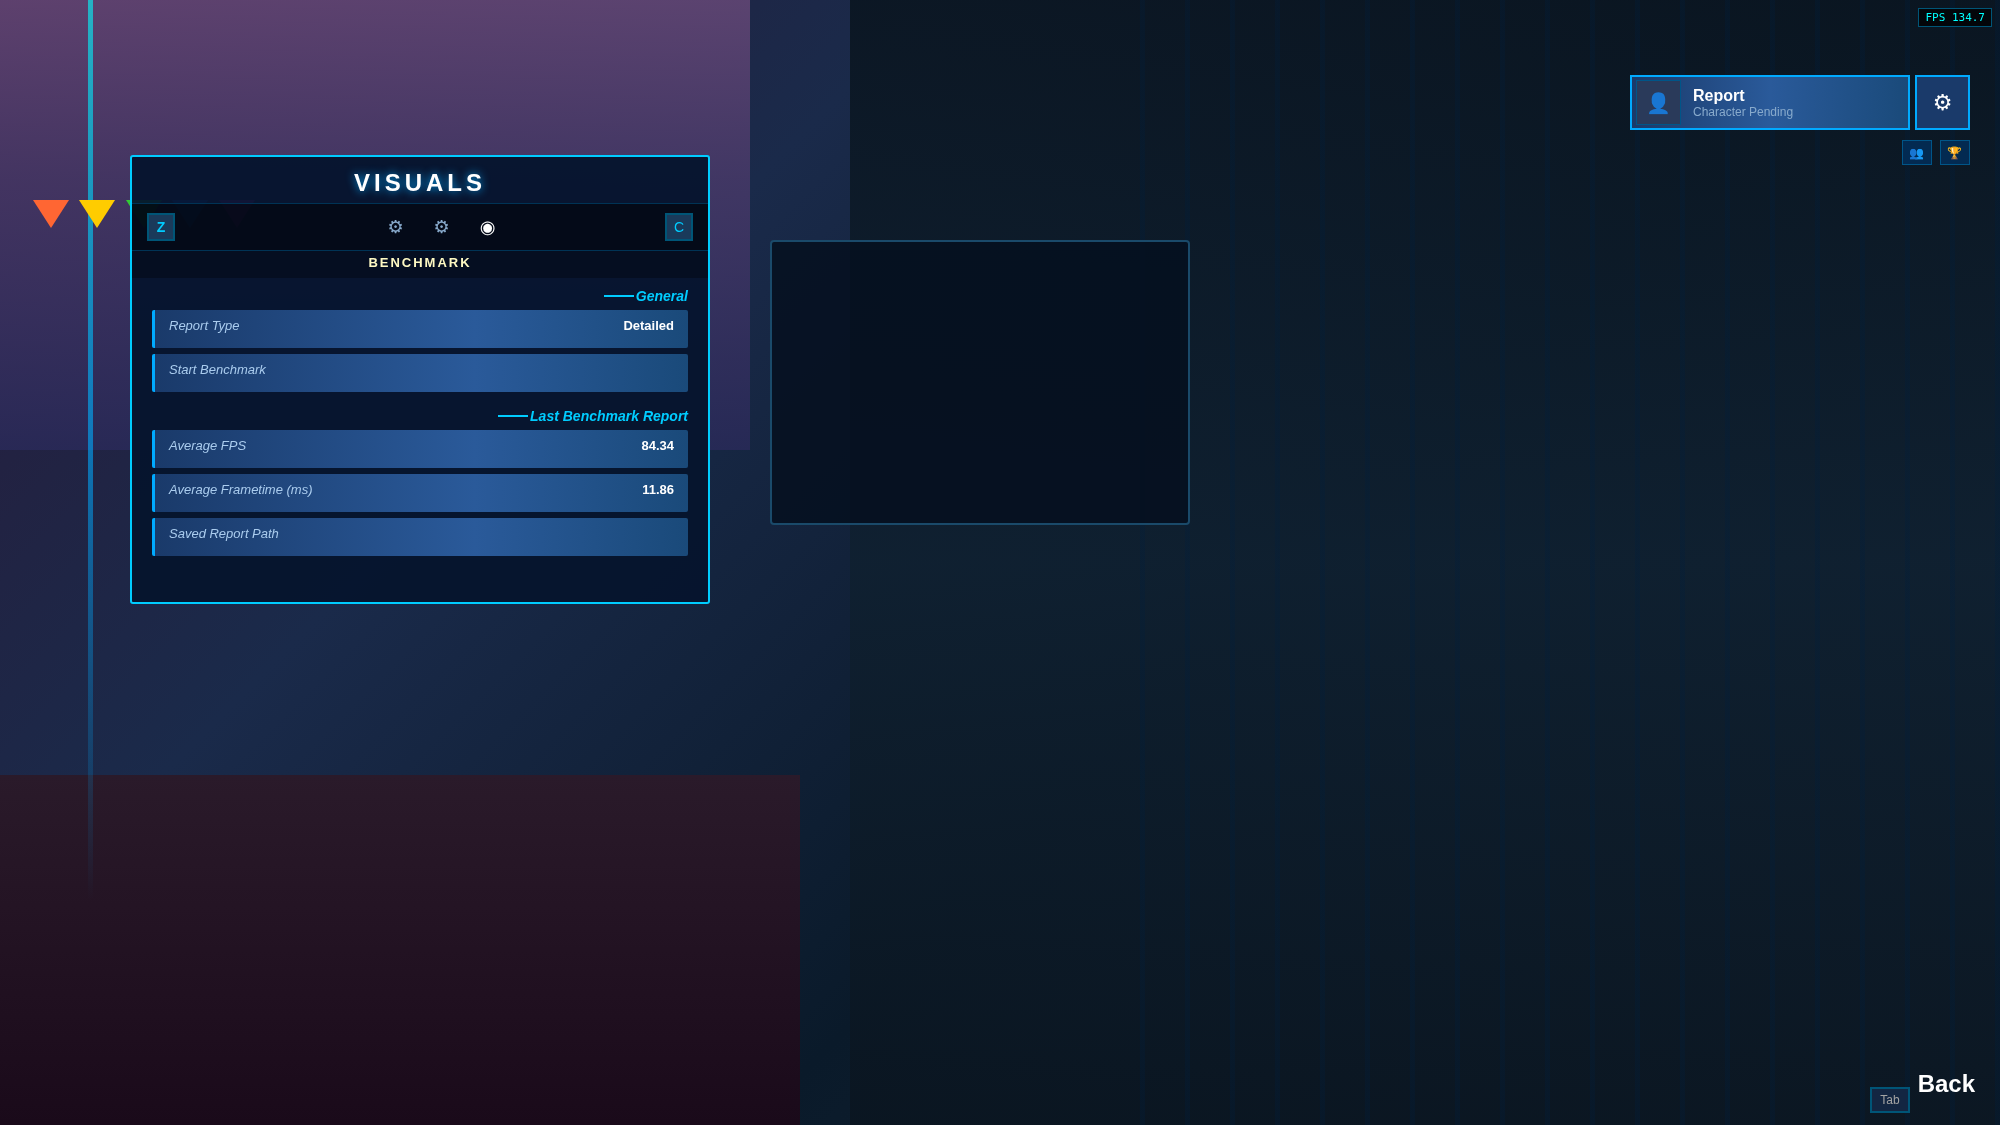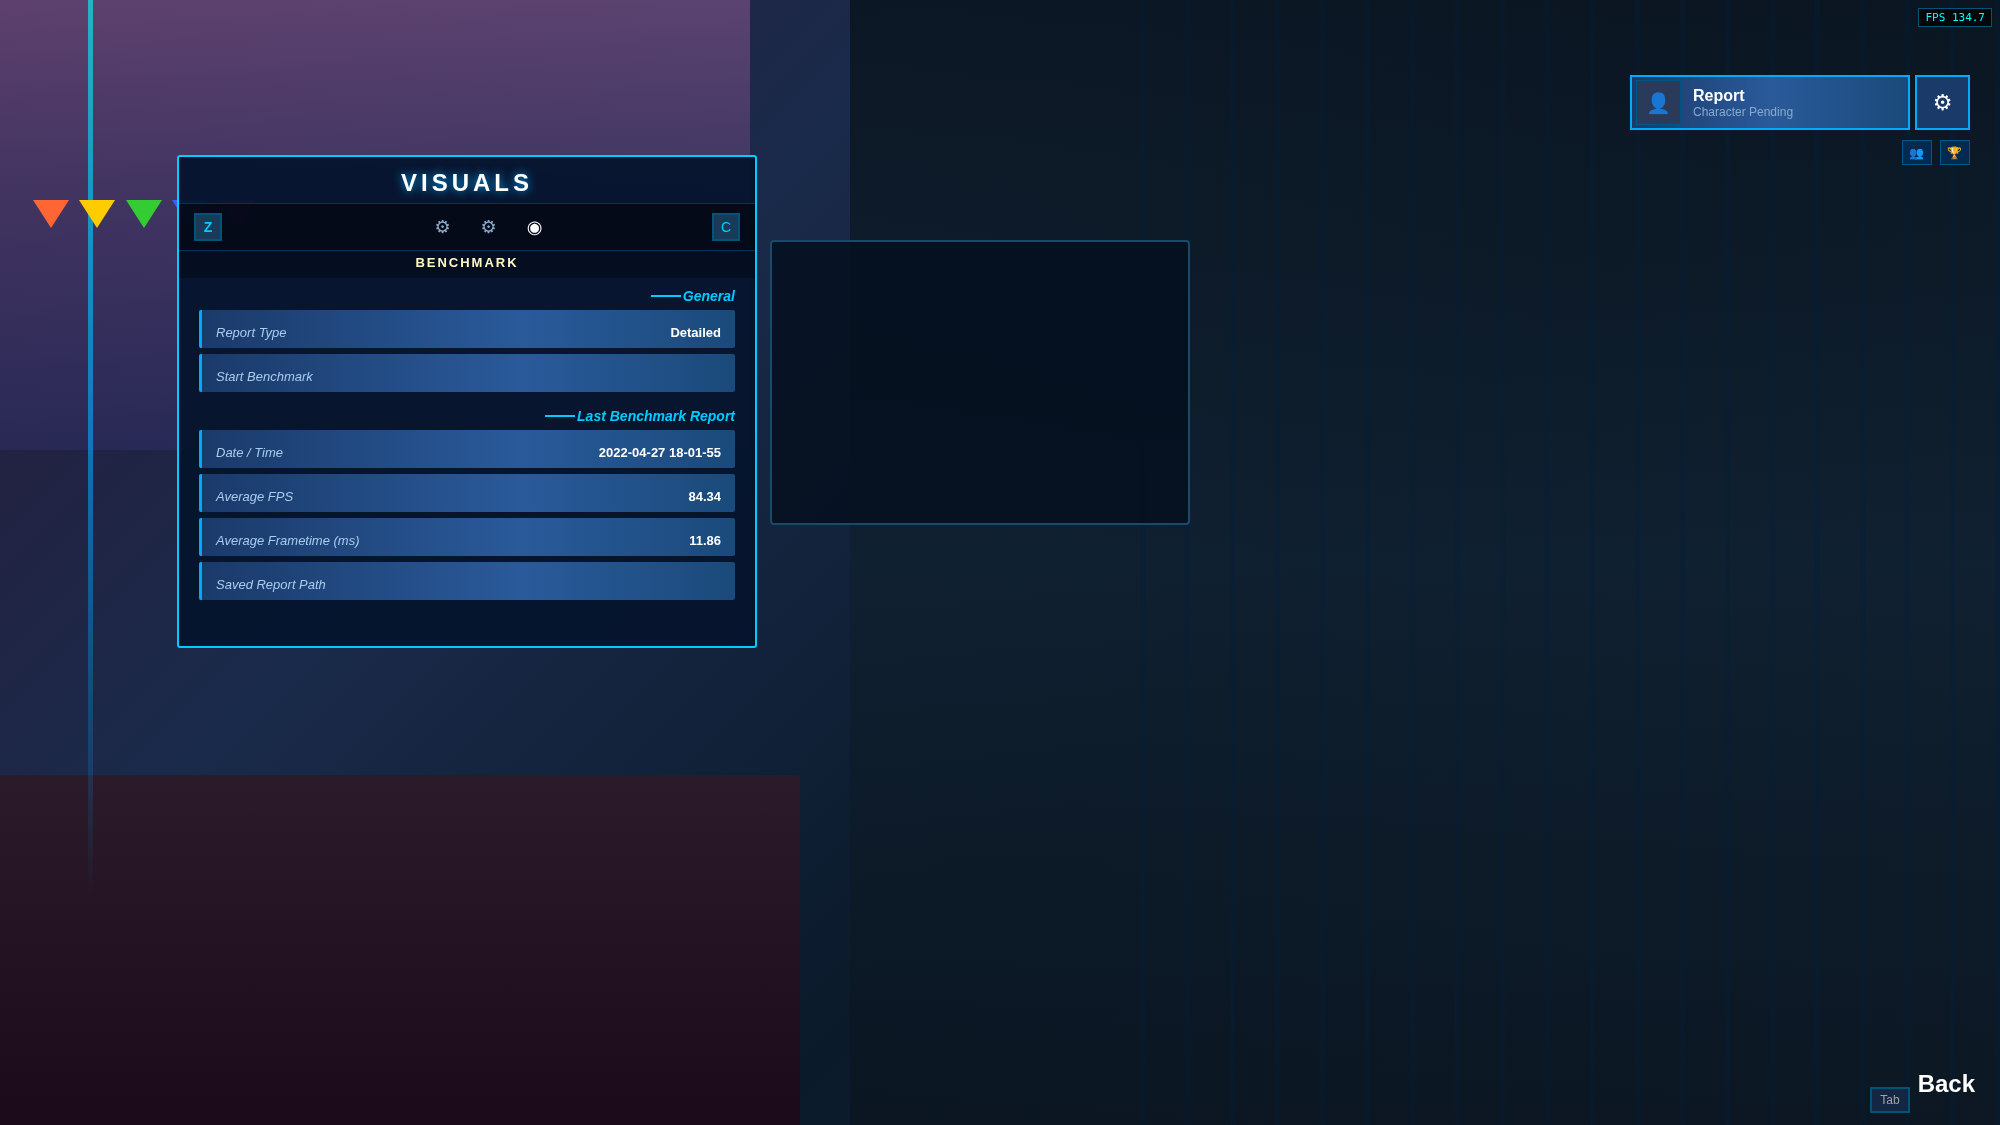--- a/index.html
+++ b/index.html
@@ -171,21 +171,20 @@
     
     .settings-panel {
       position: absolute;
       top: 155px; left: 130px;
       width: 580px;
       background: rgba(5, 20, 45, 0.95);
       border: 2px solid #00ccff;
       border-radius: 3px;
       z-index: 60;
       padding-bottom: 40px;
-      margin-left: 47px;
     }
 
     
     .panel-title-bar {
       text-align: center;
       padding: 12px 0 6px;
       position: relative;
     }
 
     .panel-title {
@@ -288,21 +287,21 @@
     
     .settings-content {
       padding: 0 20px;
     }
 
     .setting-row {
       background: linear-gradient(90deg, #1a3a6a 0%, #2a5a9a 60%, #1a4a7a 100%);
       margin-bottom: 6px;
       padding: 8px 14px;
       display: flex;
-      align-items: flex-end;
+      align-items: flex-start;
       justify-content: space-between;
       border-left: 3px solid #00aaff;
       border-radius: 2px;
       min-height: 38px;
     }
 
     .setting-label {
       color: #aaccee;
       font-size: 13px;
       font-style: italic;
@@ -438,24 +437,20 @@
     </div>
   </div>
 
   <div class="section-header">
     <div class="section-line"></div>
     <div class="section-title">Last Benchmark Report</div>
   </div>
 
   <div class="settings-content">
     <div class="setting-row">
-      <span class="setting-label">Date / Time</span>
-      <span class="setting-value">2022-04-27 18-01-55</span>
-    </div>
-    <div class="setting-row">
       <span class="setting-label">Average FPS</span>
       <span class="setting-value">84.34</span>
     </div>
     <div class="setting-row">
       <span class="setting-label">Average Frametime (ms)</span>
       <span class="setting-value">11.86</span>
     </div>
     <div class="setting-row">
       <span class="setting-label">Saved Report Path</span>
       <span class="setting-value"></span>

